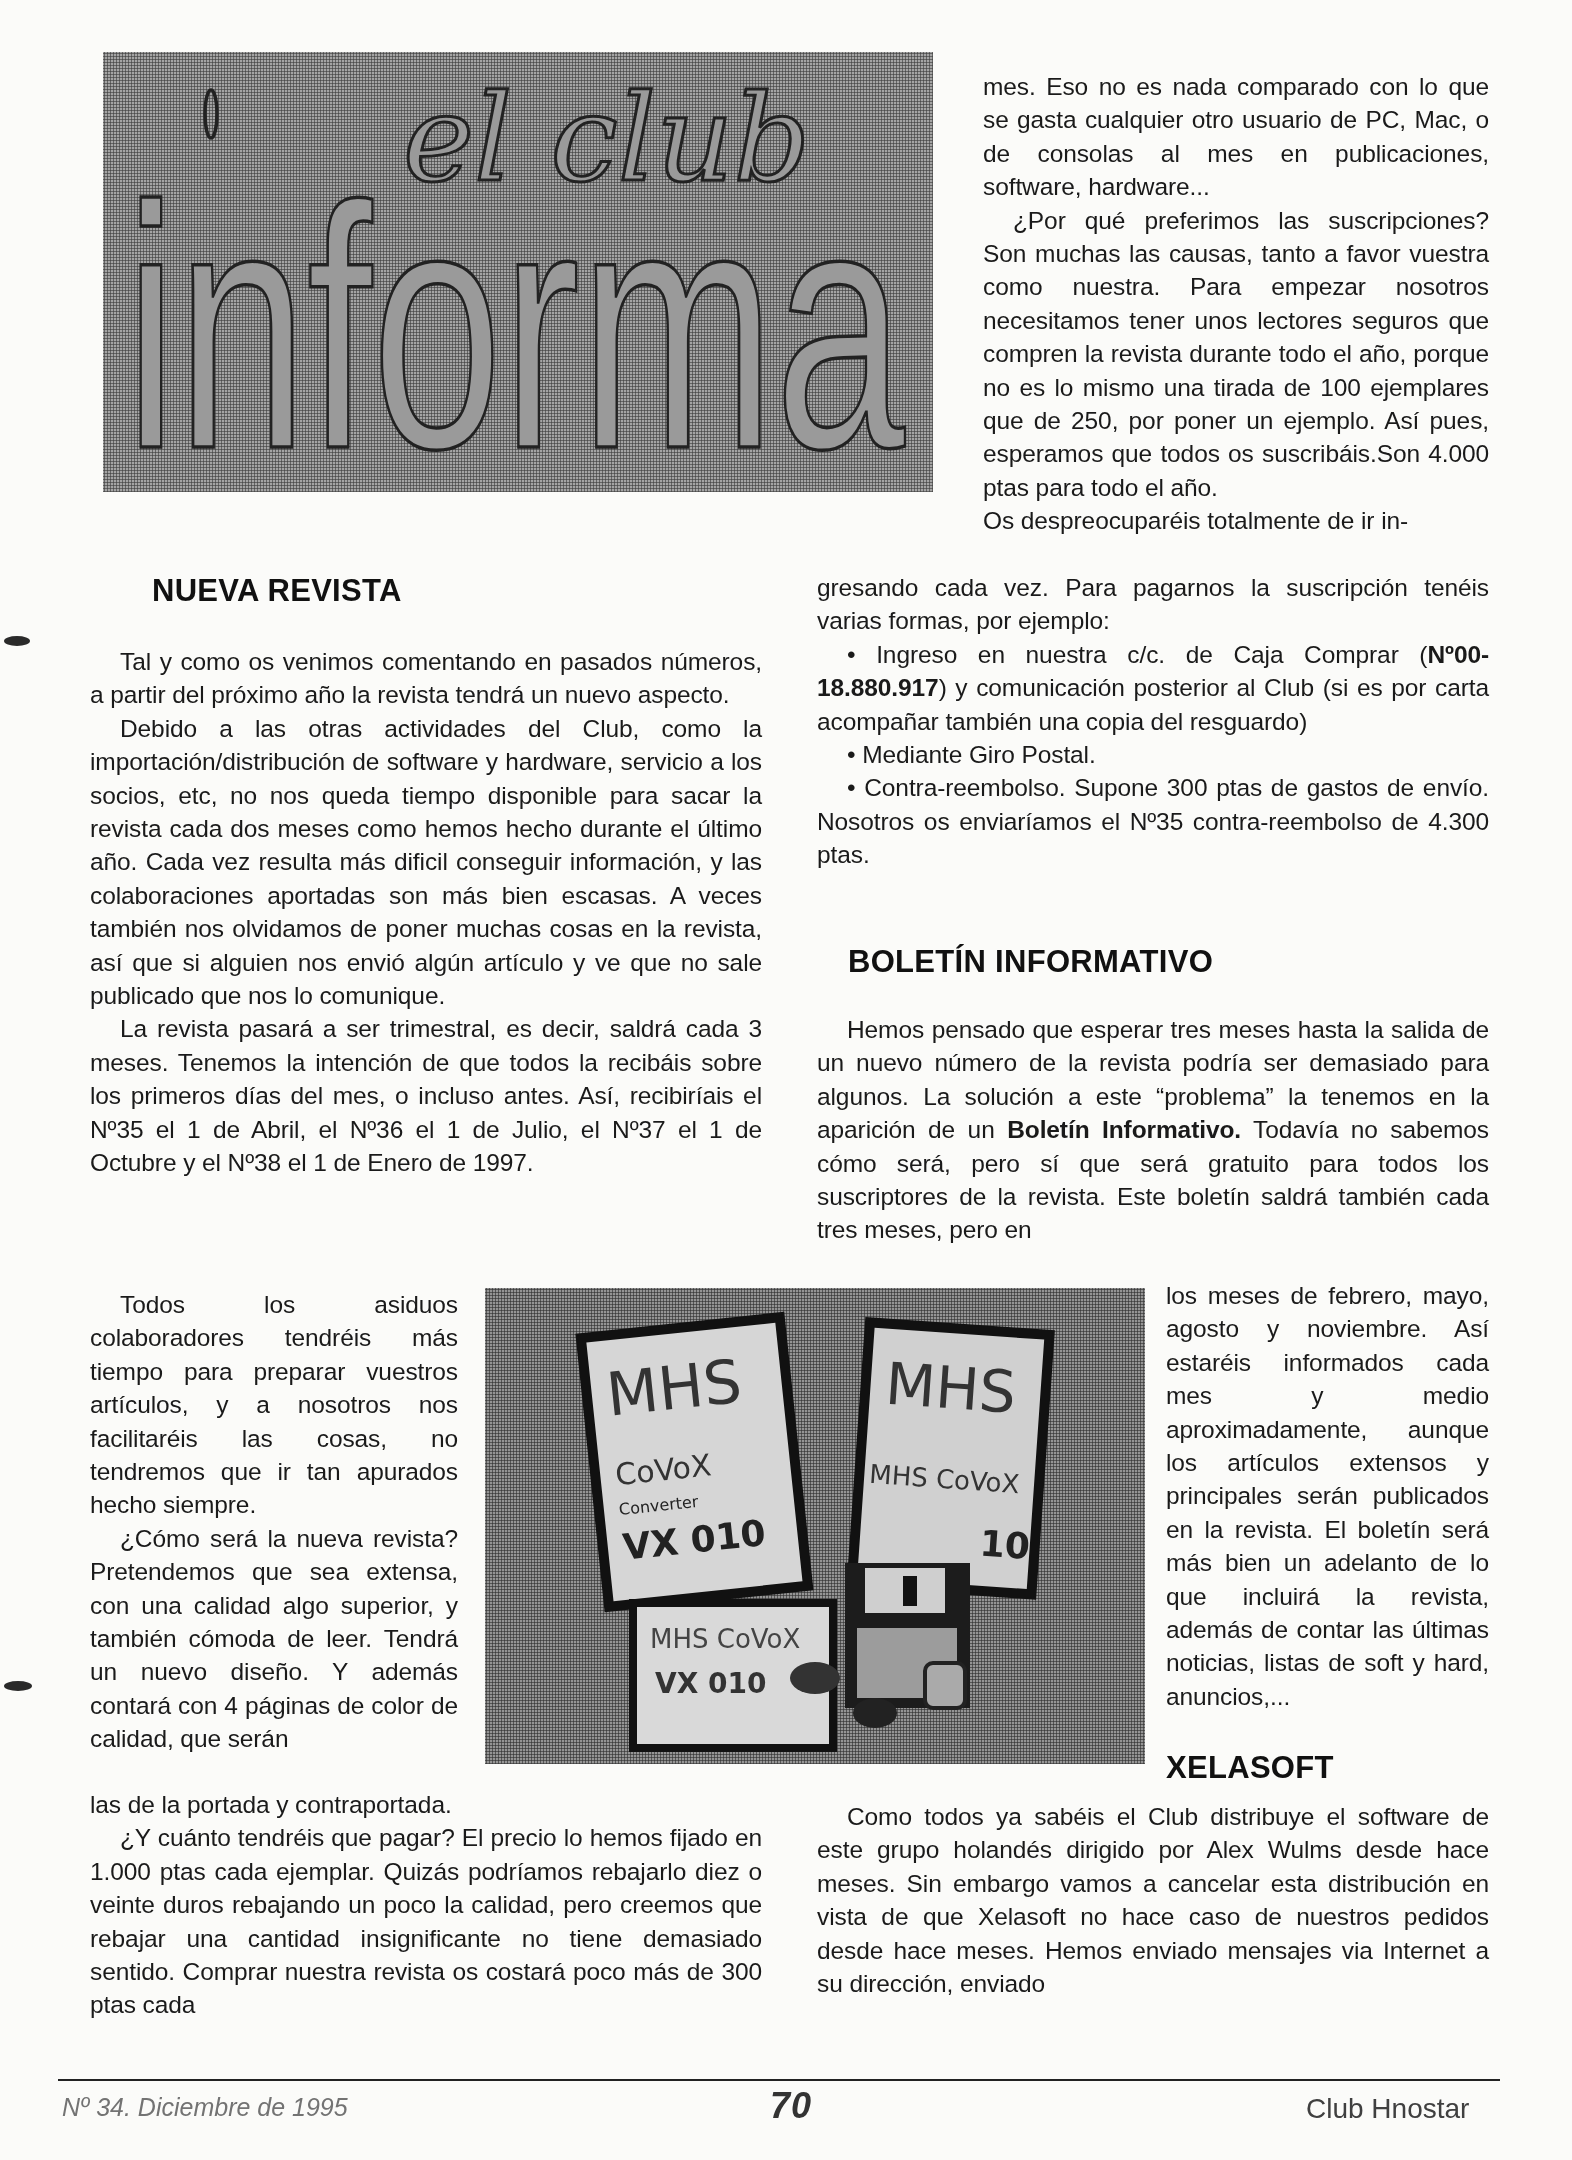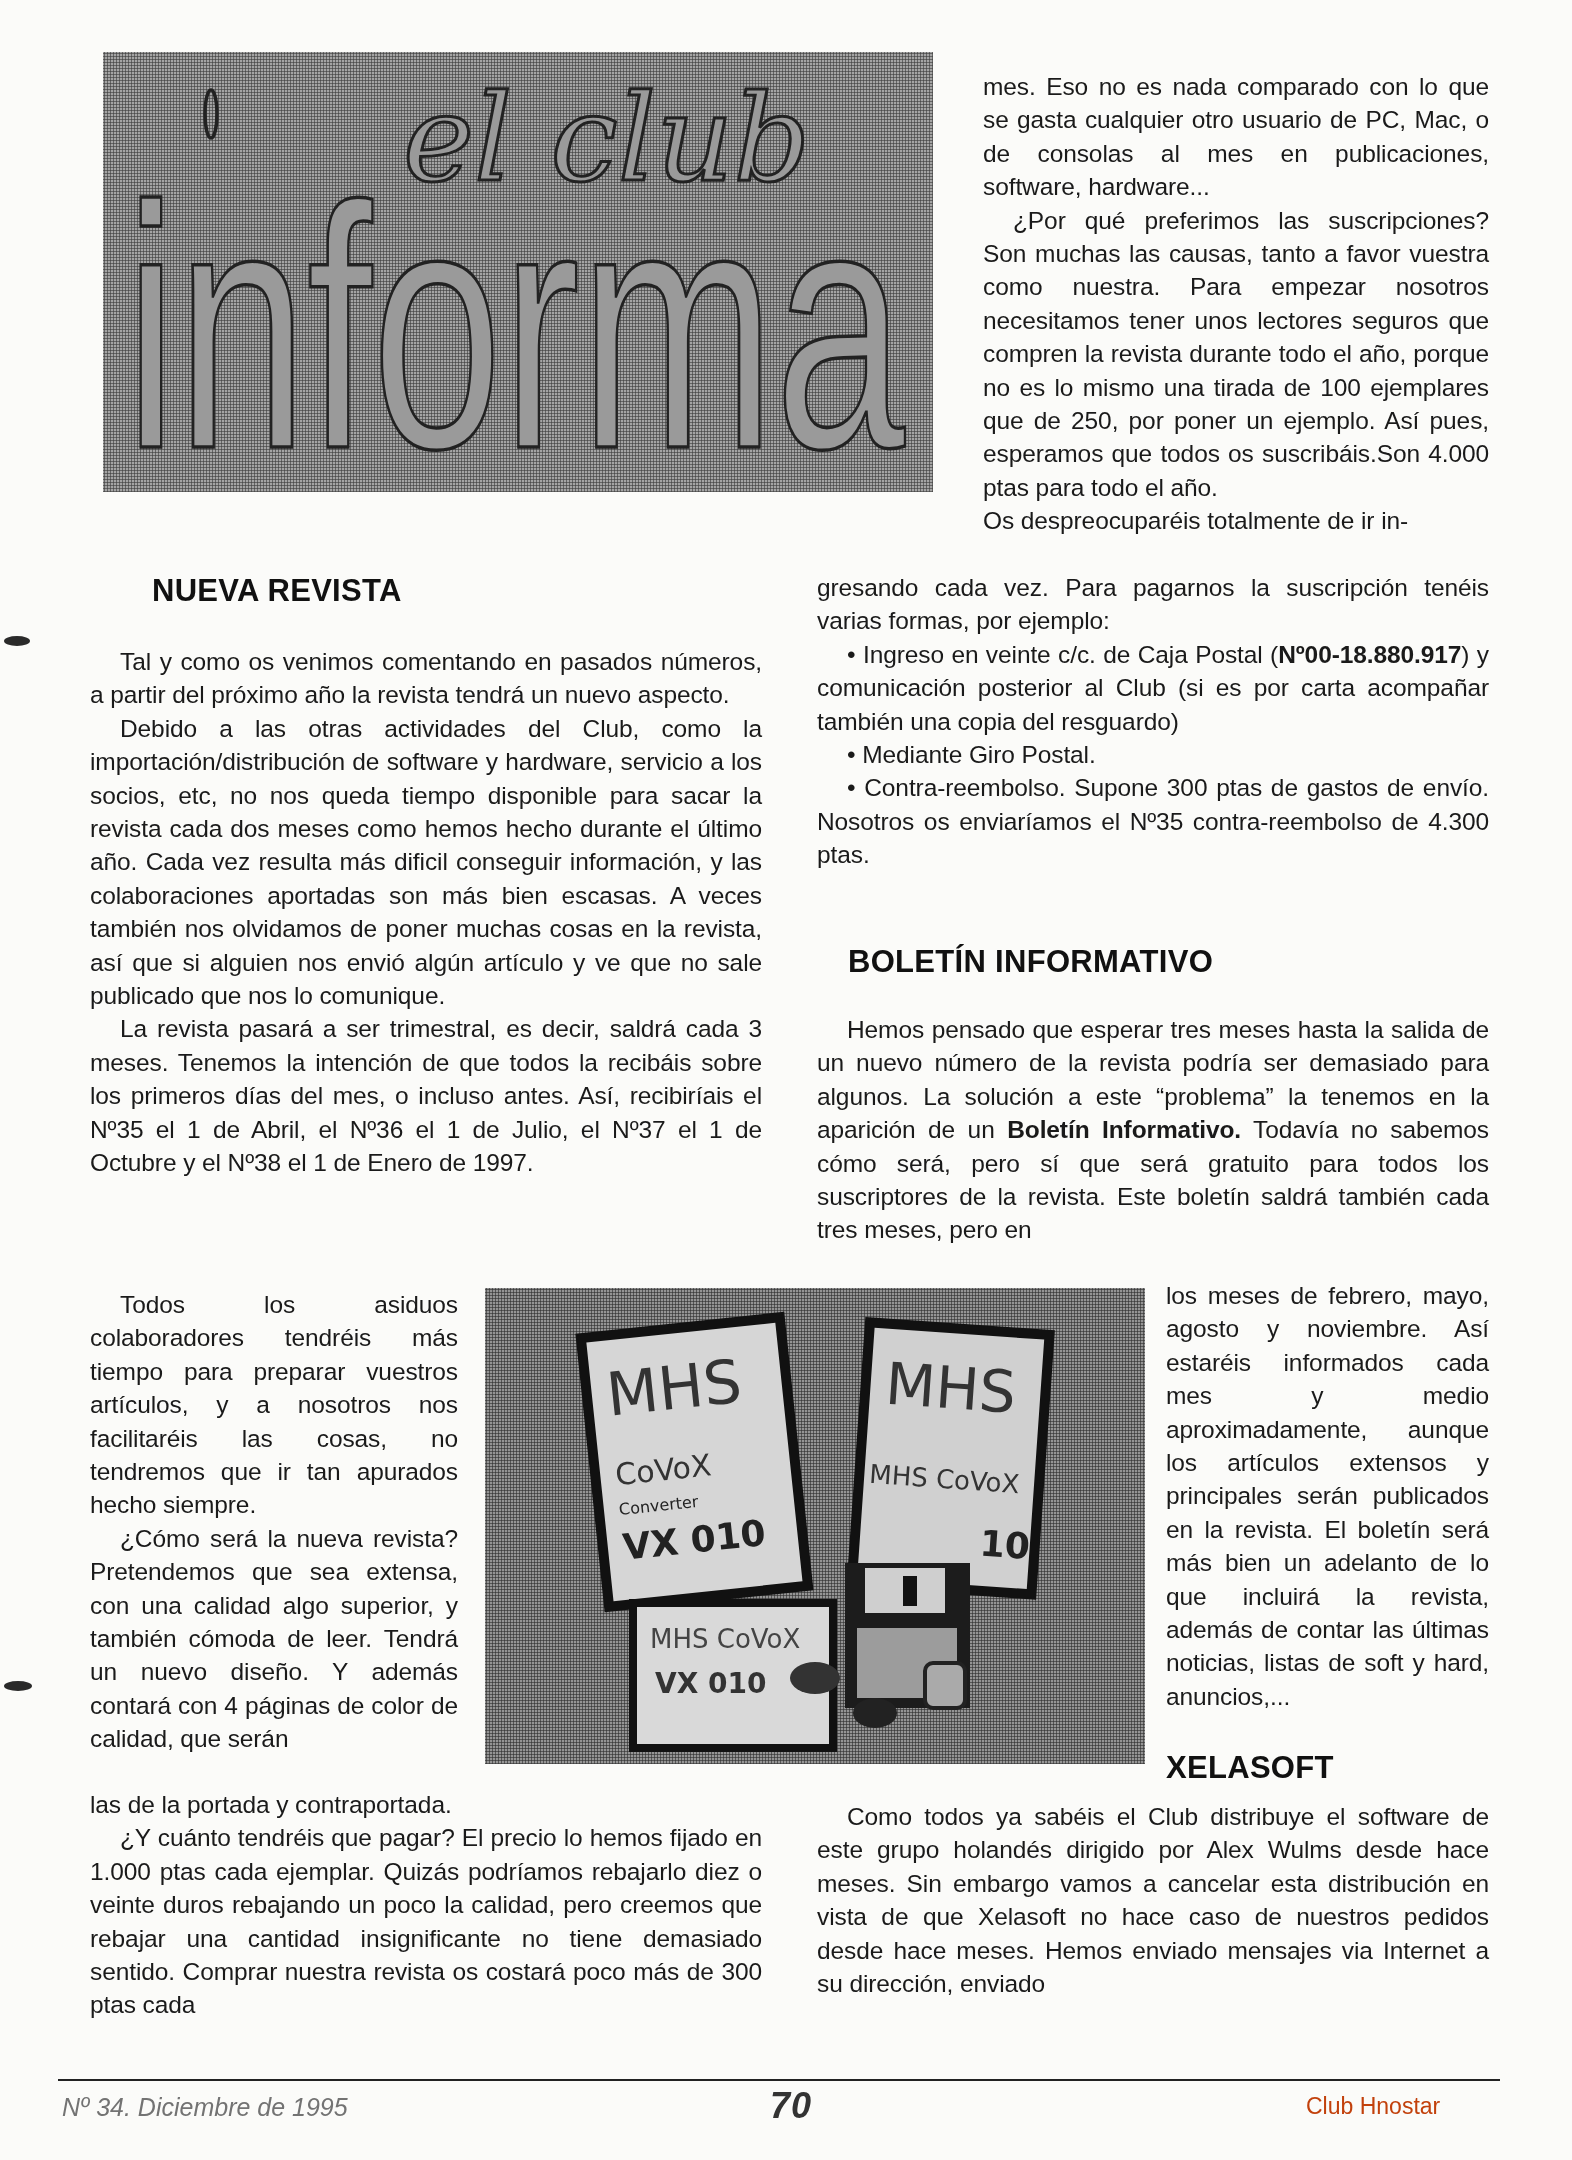--- a/index.html
+++ b/index.html
@@ -40,21 +40,21 @@
       background-size: 3px 3px, 3px 3px;
       background-position: 0 0, 1.5px 1.5px;
       overflow: hidden;
     }
     #photo svg { position: absolute; left: 0; top: 0; }
 
     
     #footer-rule { left: 58px; top: 2079px; width: 1442px; height: 2px; background: #222; }
     #footer-left { left: 62px; top: 2093px; font-size: 25px; font-style: italic; color: #737373; }
     #footer-page { left: 770px; top: 2085px; font-size: 36px; font-weight: bold; font-style: italic; color: #333; letter-spacing: 1px; }
-    #footer-right { left: 1306px; top: 2093px; font-size: 23px; color: #c2410c; }
+    #footer-right { left: 1306px; top: 2093px; font-size: 28px; color: #404040; }
 
     .scan-mark { background: #2a2a2a; border-radius: 50%; }
   </style>
 </head>
 <body>
 
 <div id="header-graphic" class="abs">
   <svg width="830" height="440" viewBox="0 0 830 440">
     <defs>
       <filter id="emb">
@@ -92,21 +92,21 @@
 </div>
 
 <div class="abs txt" style="left:983px; top:70px; width:506px;">
   <p class="noind">mes. Eso no es nada comparado con lo que se gasta cualquier otro usuario de PC, Mac, o de consolas al mes en publicaciones, software, hardware...</p>
   <p class="ind">¿Por qué preferimos las suscripciones? Son muchas las causas, tanto a favor vuestra como nuestra. Para empezar nosotros necesitamos tener unos lectores seguros que compren la revista durante todo el año, porque no es lo mismo una tirada de 100 ejemplares que de 250, por poner un ejemplo. Así pues, esperamos que todos os suscribáis.Son 4.000 ptas para todo el año.</p>
   <p class="noind last-left">Os despreocuparéis totalmente de ir in-</p>
 </div>
 
 <div class="abs txt" style="left:817px; top:571px; width:672px;">
   <p class="noind">gresando cada vez. Para pagarnos la suscripción tenéis varias formas, por ejemplo:</p>
-  <p class="ind"><span>• Ingreso en veinte c/c. de Caja Postal (</span><b>Nº00-18.880.917</b><span>) y comunicación posterior al Club (si es por carta acompañar también una copia del resguardo)</span></p>
+  <p class="ind"><span>• Ingreso en nuestra c/c. de Caja Comprar (</span><b>Nº00-18.880.917</b><span>) y comunicación posterior al Club (si es por carta acompañar también una copia del resguardo)</span></p>
   <p class="ind">• Mediante Giro Postal.</p>
   <p class="ind">• Contra-reembolso. Supone 300 ptas de gastos de envío. Nosotros os enviaríamos el Nº35 contra-reembolso de 4.300 ptas.</p>
 </div>
 
 <div class="abs heading" style="left:848px; top:944px;">BOLETÍN INFORMATIVO</div>
 
 <div class="abs txt" style="left:817px; top:1013px; width:672px;">
   <p class="ind"><span>Hemos pensado que esperar tres meses hasta la salida de un nuevo número de la revista podría ser demasiado para algunos. La solución a este “problema” la tenemos en la aparición de un </span><b>Boletín Informativo.</b><span> Todavía no sabemos cómo será, pero sí que será gratuito para todos los suscriptores de la revista. Este boletín saldrá también cada tres meses, pero en</span></p>
 </div>
 

